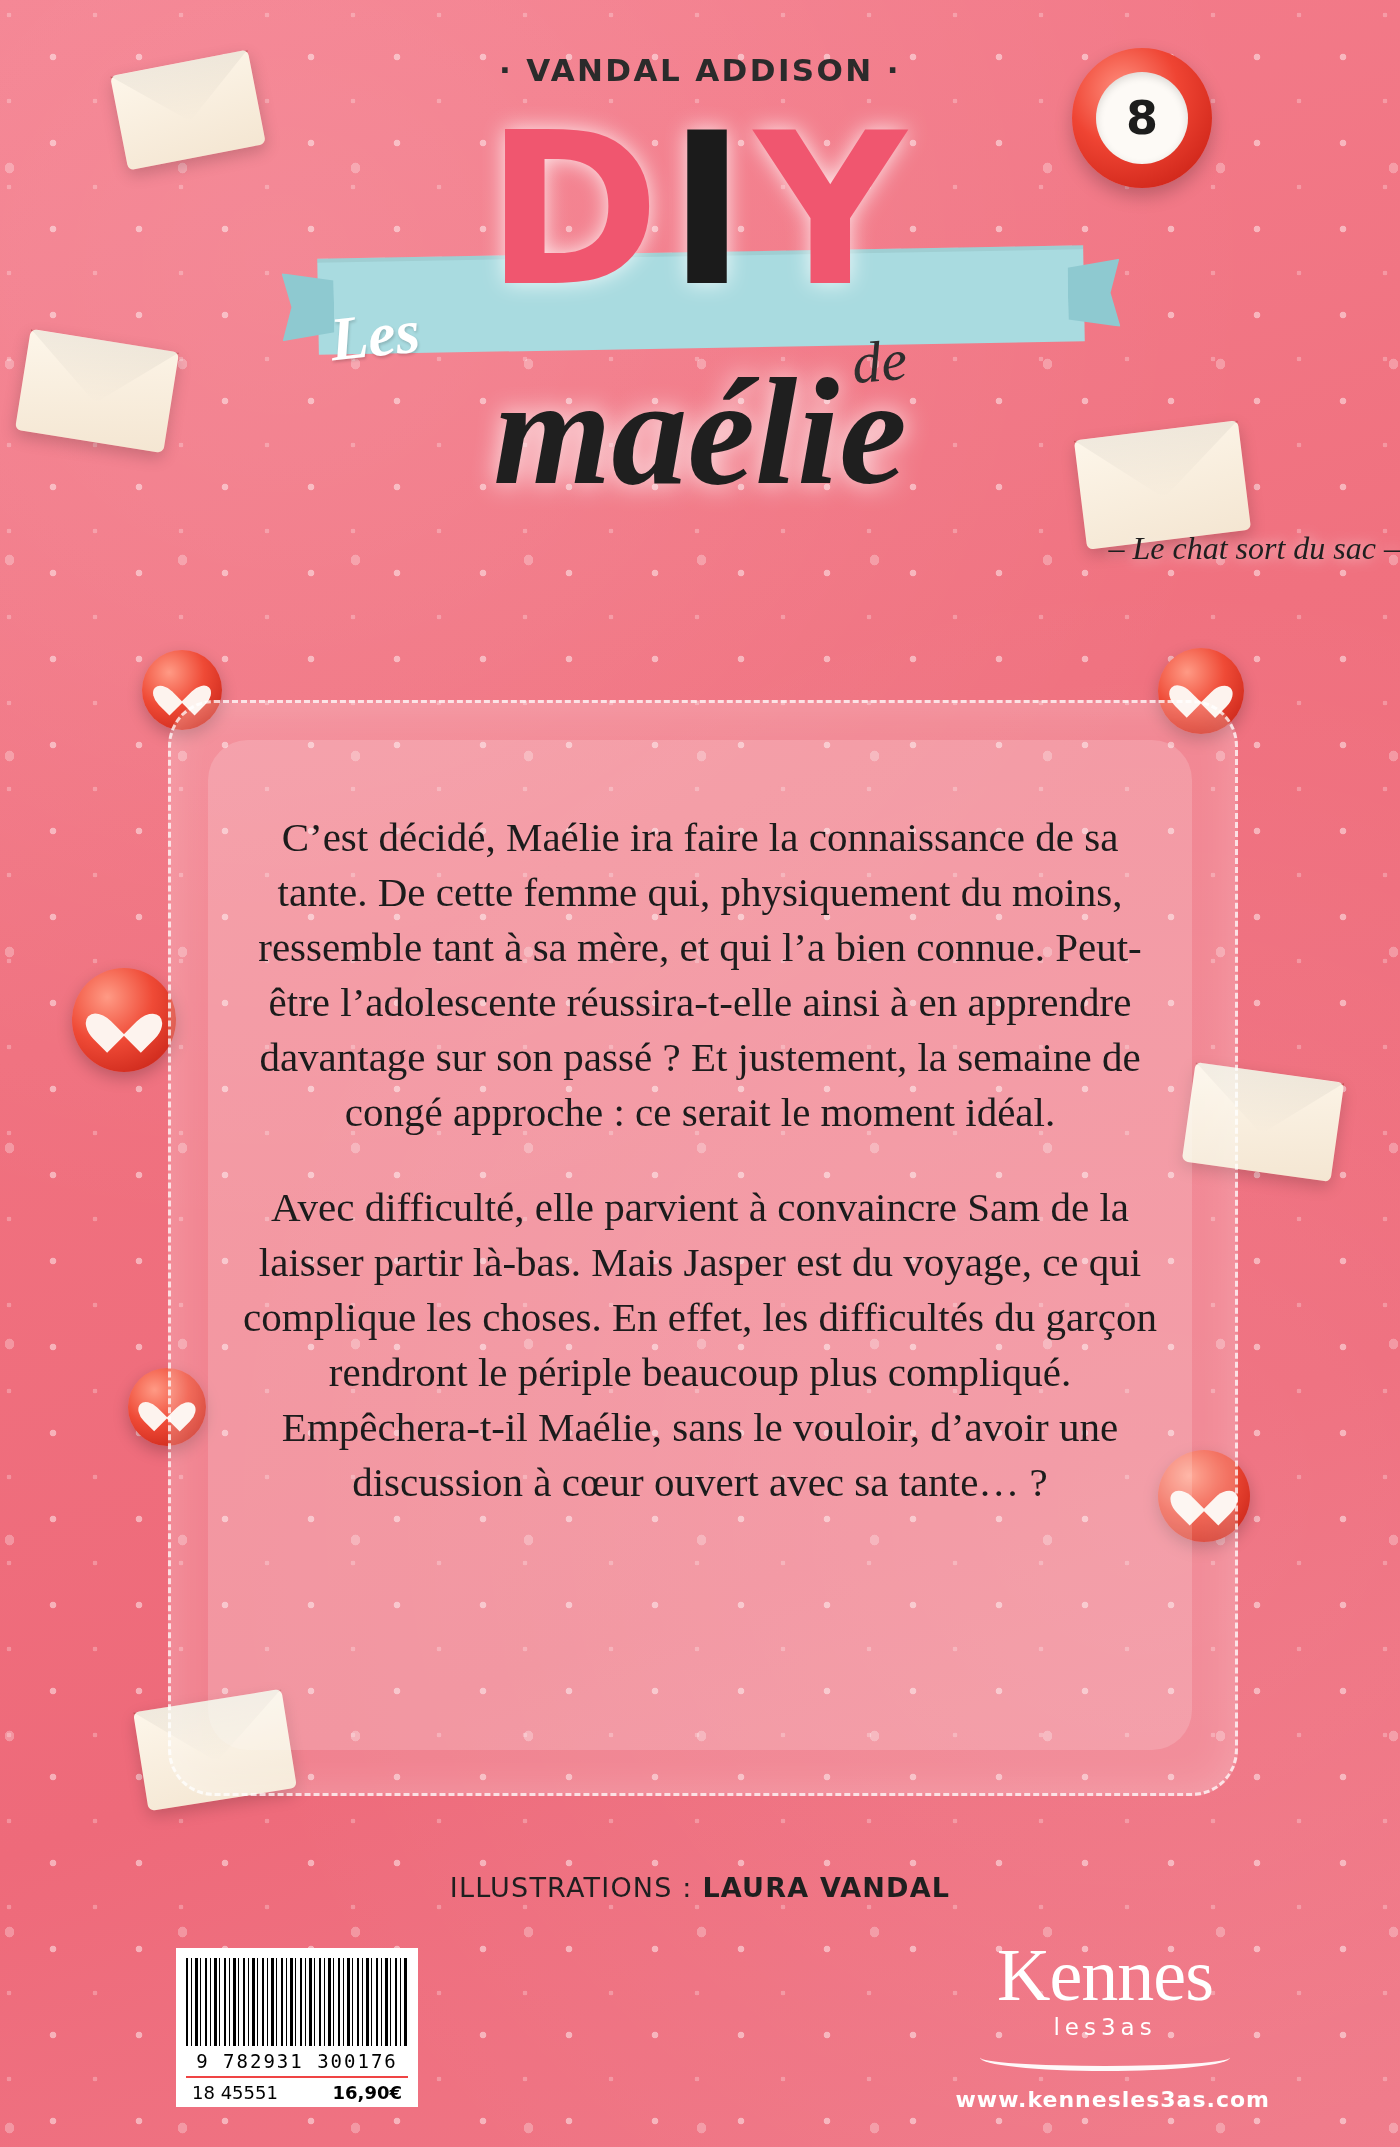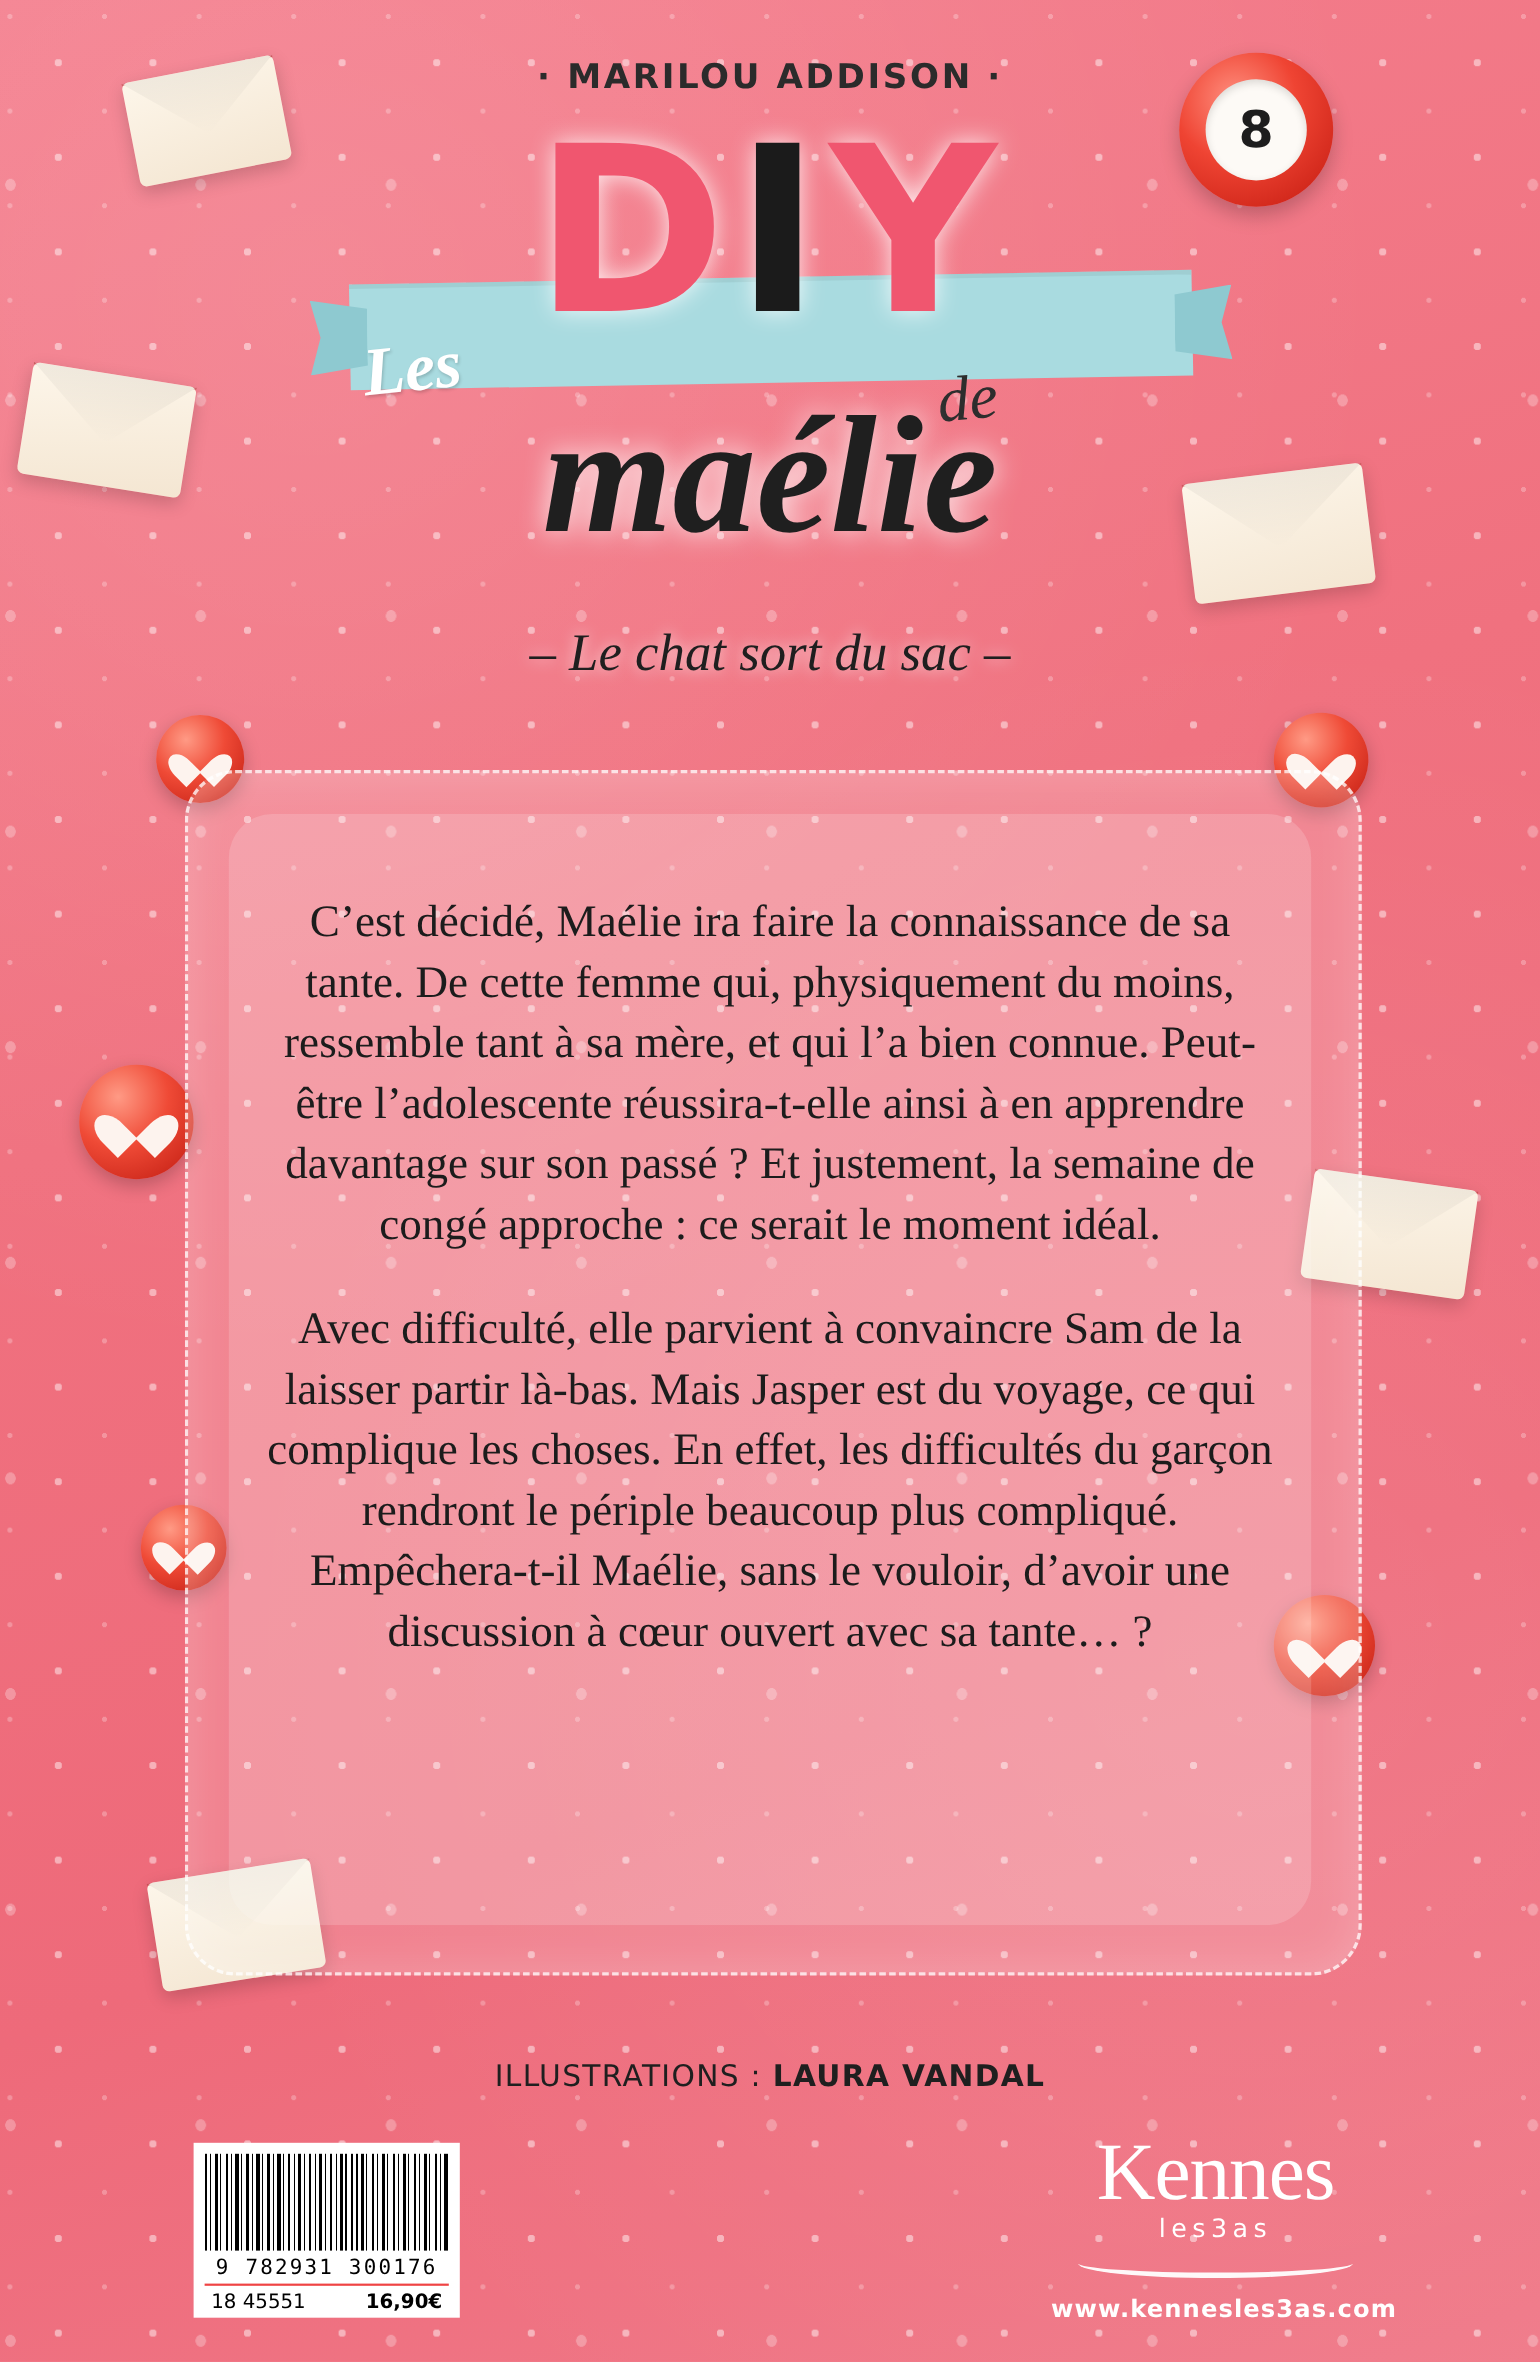--- a/index.html
+++ b/index.html
@@ -143,27 +143,26 @@
     font-size: 152px;
     line-height: 160px;
     color: #1f1f1f;
     text-shadow: 0 0 26px rgba(255,255,255,0.9);
   }
   .subtitle {
     position: absolute;
     top: 430px;
     left: 0;
     width: 1400px;
-    text-align: center;
+    text-align: right;
     font-family: "Liberation Serif", serif;
     font-style: italic;
-    font-size: 48px;
+    font-size: 32px;
     color: #1f1f1f;
     text-shadow: 0 0 14px rgba(255,255,255,0.8);
-    margin-top: 36px;
   }
 
   
   .badge {
     position: absolute;
     top: 48px;
     left: 1072px;
     width: 140px;
     height: 140px;
     border-radius: 50%;
@@ -404,21 +403,21 @@
   <div class="btn btn3">
       <span class="heart"></span>
     </div>
   <div class="btn btn4">
       <span class="heart"></span>
     </div>
   <div class="btn btn5">
       <span class="heart"></span>
     </div>
 
-  <div class="author">· MARILOU ADDISON ·</div>
+  <div class="author">· VANDAL ADDISON ·</div>
 
   <div class="badge">
     <div class="inner">8</div>
   </div>
 
   <div class="title-area">
     <div class="ribbon"></div>
     <div class="diy">
       <span class="d">D</span><span class="i">I</span><span class="y">Y</span>
     </div>

